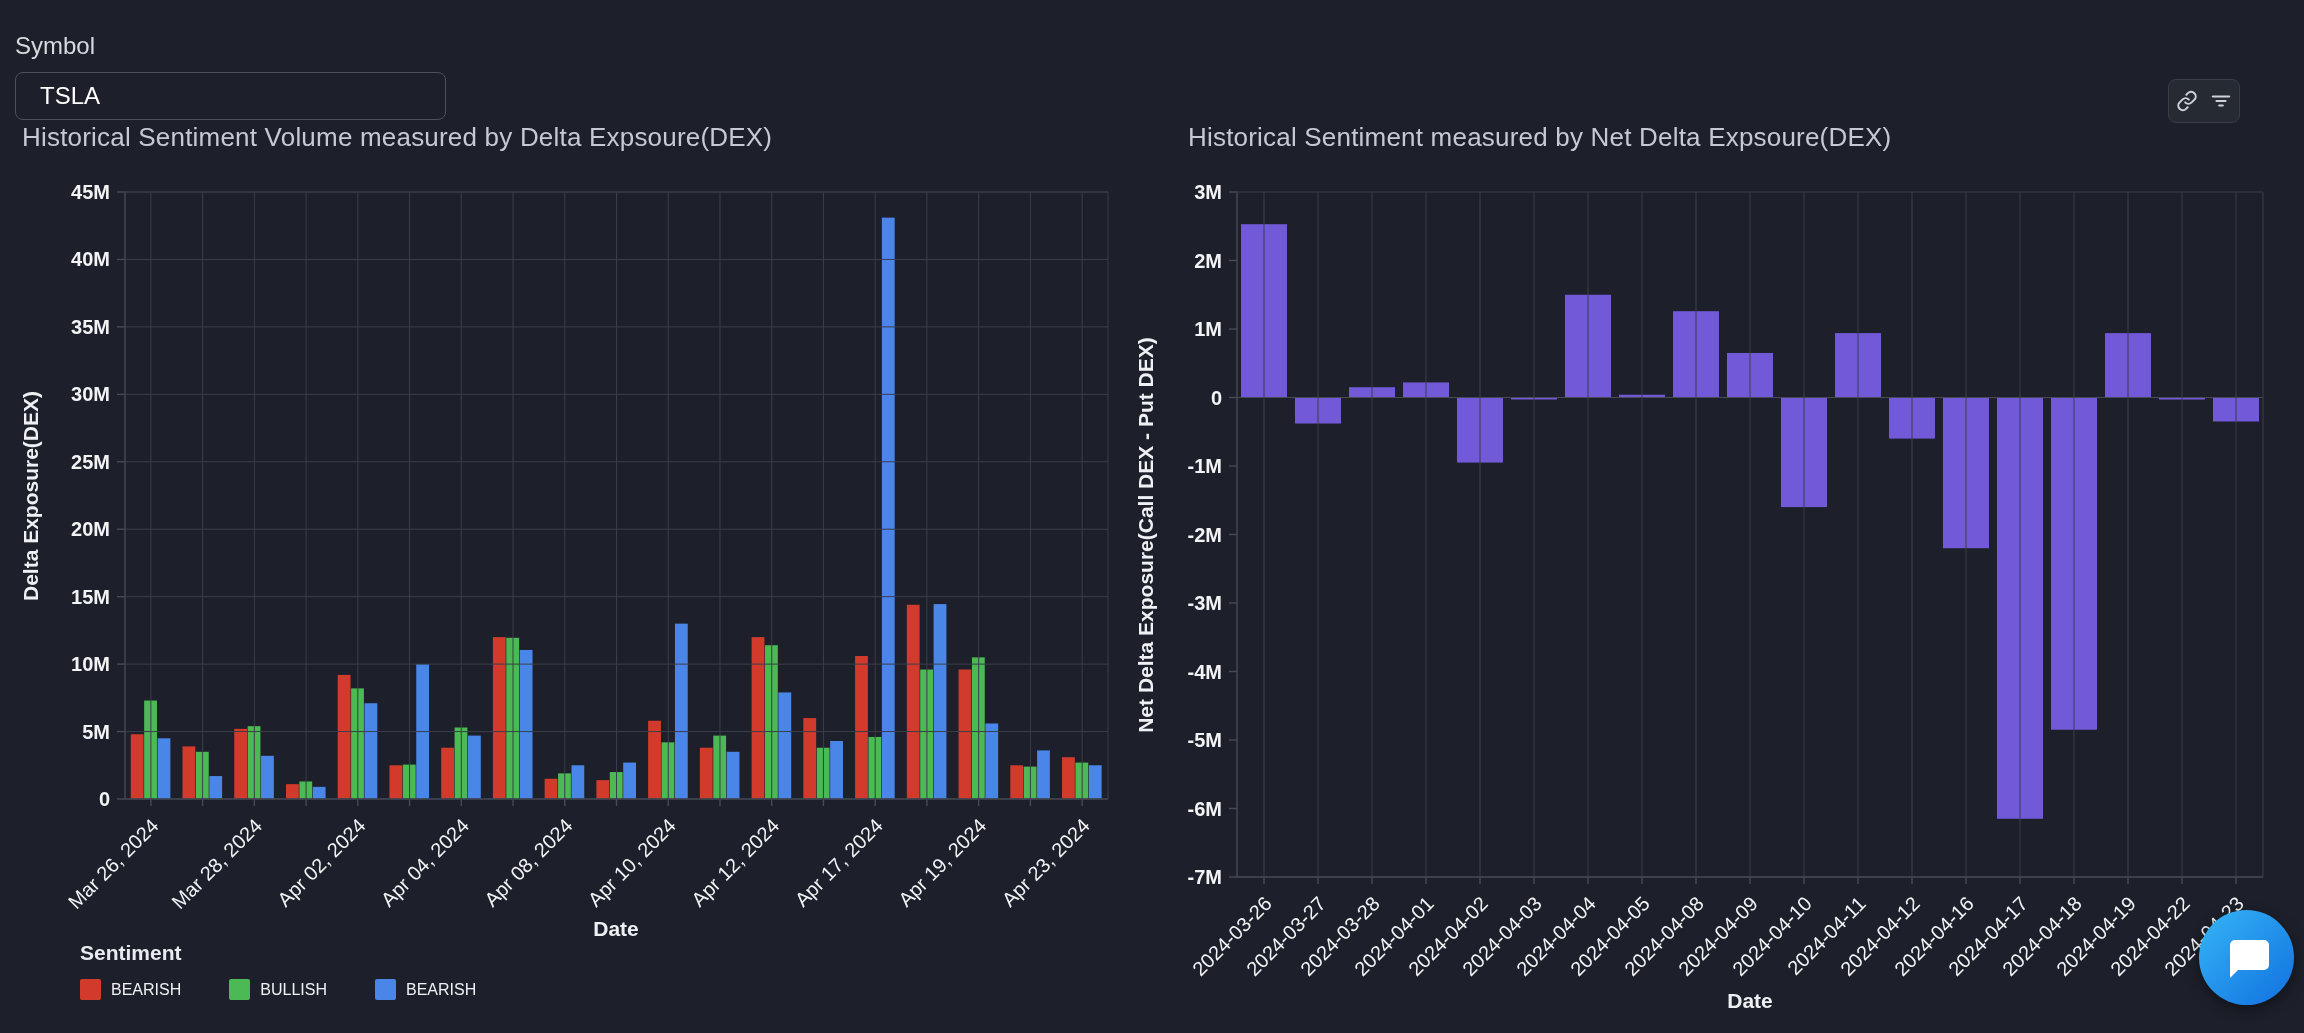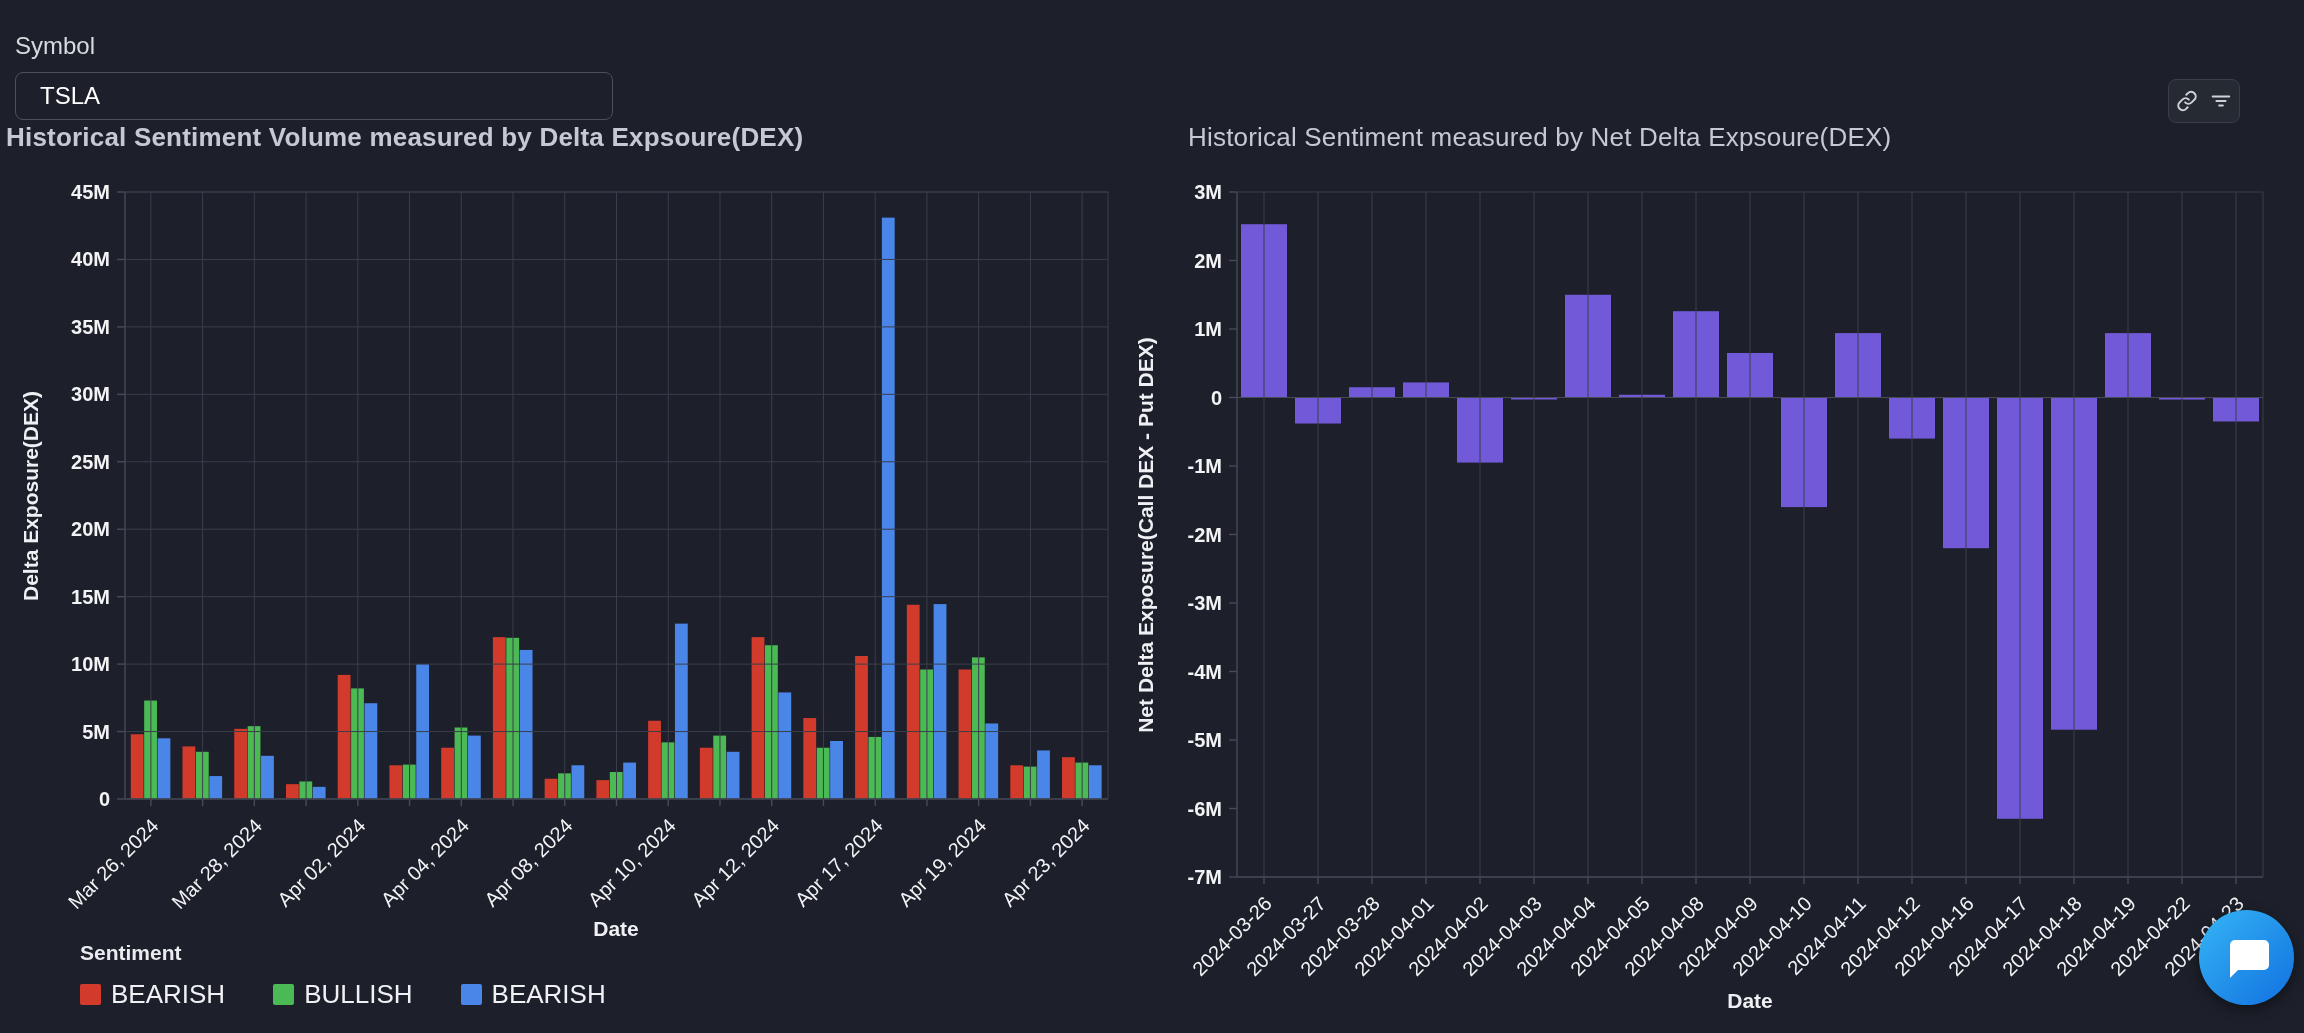--- a/index.html
+++ b/index.html
@@ -7,21 +7,21 @@
   body {
     background:#1d202a;
     font-family:"Liberation Sans","DejaVu Sans",sans-serif;
     color:#eef0f4;
     position:relative;
   }
   
   .symbol-block { position:absolute; left:15px; top:4px; }
   .symbol-label { font-size:24px; color:#d8dade; display:block; margin-bottom:12px;margin-top:28px; }
   .symbol-input {
-    width:598px; height:48px; background:transparent; border:1.5px solid #4b505c;
+    width:431px; height:48px; background:transparent; border:1.5px solid #4b505c;
     border-radius:8px; color:#ffffff; font-size:24px; padding:0 24px;
     font-family:"Liberation Sans","DejaVu Sans",sans-serif; outline:none;
   }
   
   .toolbar {
     position:absolute; left:2168px; top:79px; width:72px; height:44px;
     background:#262a33; border:1px solid #3a3e4a; border-radius:8px;
     display:flex; align-items:center; justify-content:space-evenly;
   }
   .tool-btn { background:none; border:none; color:#cfd2d9; width:30px; height:30px;
@@ -29,21 +29,21 @@
   .tool-btn svg { width:22px; height:22px; }
   
   .chart-title { position:absolute; font-size:26px; color:#c6c9d1; letter-spacing:0.2px; }
   
   .chart-layer { position:absolute; left:0; top:0; width:2304px; height:1033px; }
   .axis-title { font-size:21px; font-weight:bold; fill:#eef0f4; }
   
   .legend { position:absolute; left:80px; top:941px; }
   .legend-title { font-size:21px; font-weight:bold; color:#e9ebef; margin-bottom:14px; }
   .legend-items { display:flex; gap:48px; align-items:center; }
-  .legend-item { display:flex; align-items:center; gap:10px; font-size:26px; color:#f0f1f4; }
+  .legend-item { display:flex; align-items:center; gap:10px; font-size:16px; color:#f0f1f4; }
   .legend-swatch { width:21px; height:21px; border-radius:2px; display:inline-block; }
   
   .chat-fab {
     position:absolute; left:2199px; top:910px; width:95px; height:95px; border-radius:50%;
     background:linear-gradient(135deg,#35b5f5 0%,#1170e0 100%);
     display:flex; align-items:center; justify-content:center; cursor:pointer;
     box-shadow:0 4px 14px rgba(0,0,0,0.45);
   }
 </style>
 </head>
@@ -63,21 +63,21 @@
   </button>
   <button class="tool-btn" title="">
     <svg viewBox="0 0 24 24" fill="none" stroke="currentColor" stroke-width="2.2" stroke-linecap="round">
       <line x1="3" y1="7" x2="21" y2="7"></line>
       <line x1="7" y1="12" x2="17" y2="12"></line>
       <line x1="10" y1="17" x2="14" y2="17"></line>
     </svg>
   </button>
 </div>
 
-<div class="chart-title" style="left:6px; top:122px;font-weight:bold;">Historical Sentiment Volume measured by Delta Expsoure(DEX)</div>
+<div class="chart-title" style="left:22px; top:122px;">Historical Sentiment Volume measured by Delta Expsoure(DEX)</div>
 <div class="chart-title" style="left:1188px; top:122px;">Historical Sentiment measured by Net Delta Expsoure(DEX)</div>
 
 <svg id="chart-left" class="chart-layer">
     <rect x="1088.8315789473684" y="765.2777777777778" width="12.8" height="33.72222222222222" fill="#4a86e8"></rect>
     <rect x="1037.0947368421052" y="750.44" width="12.8" height="48.56" fill="#4a86e8"></rect>
     <rect x="985.357894736842" y="723.4622222222222" width="12.8" height="75.53777777777778" fill="#4a86e8"></rect>
     <rect x="933.6210526315789" y="604.0855555555556" width="12.8" height="194.91444444444443" fill="#4a86e8"></rect>
     <rect x="881.8842105263158" y="217.62888888888892" width="12.8" height="581.3711111111111" fill="#4a86e8"></rect>
     <rect x="830.1473684210525" y="740.9977777777777" width="12.8" height="58.00222222222222" fill="#4a86e8"></rect>
     <rect x="778.4105263157894" y="692.4377777777778" width="12.8" height="106.56222222222223" fill="#4a86e8"></rect>

